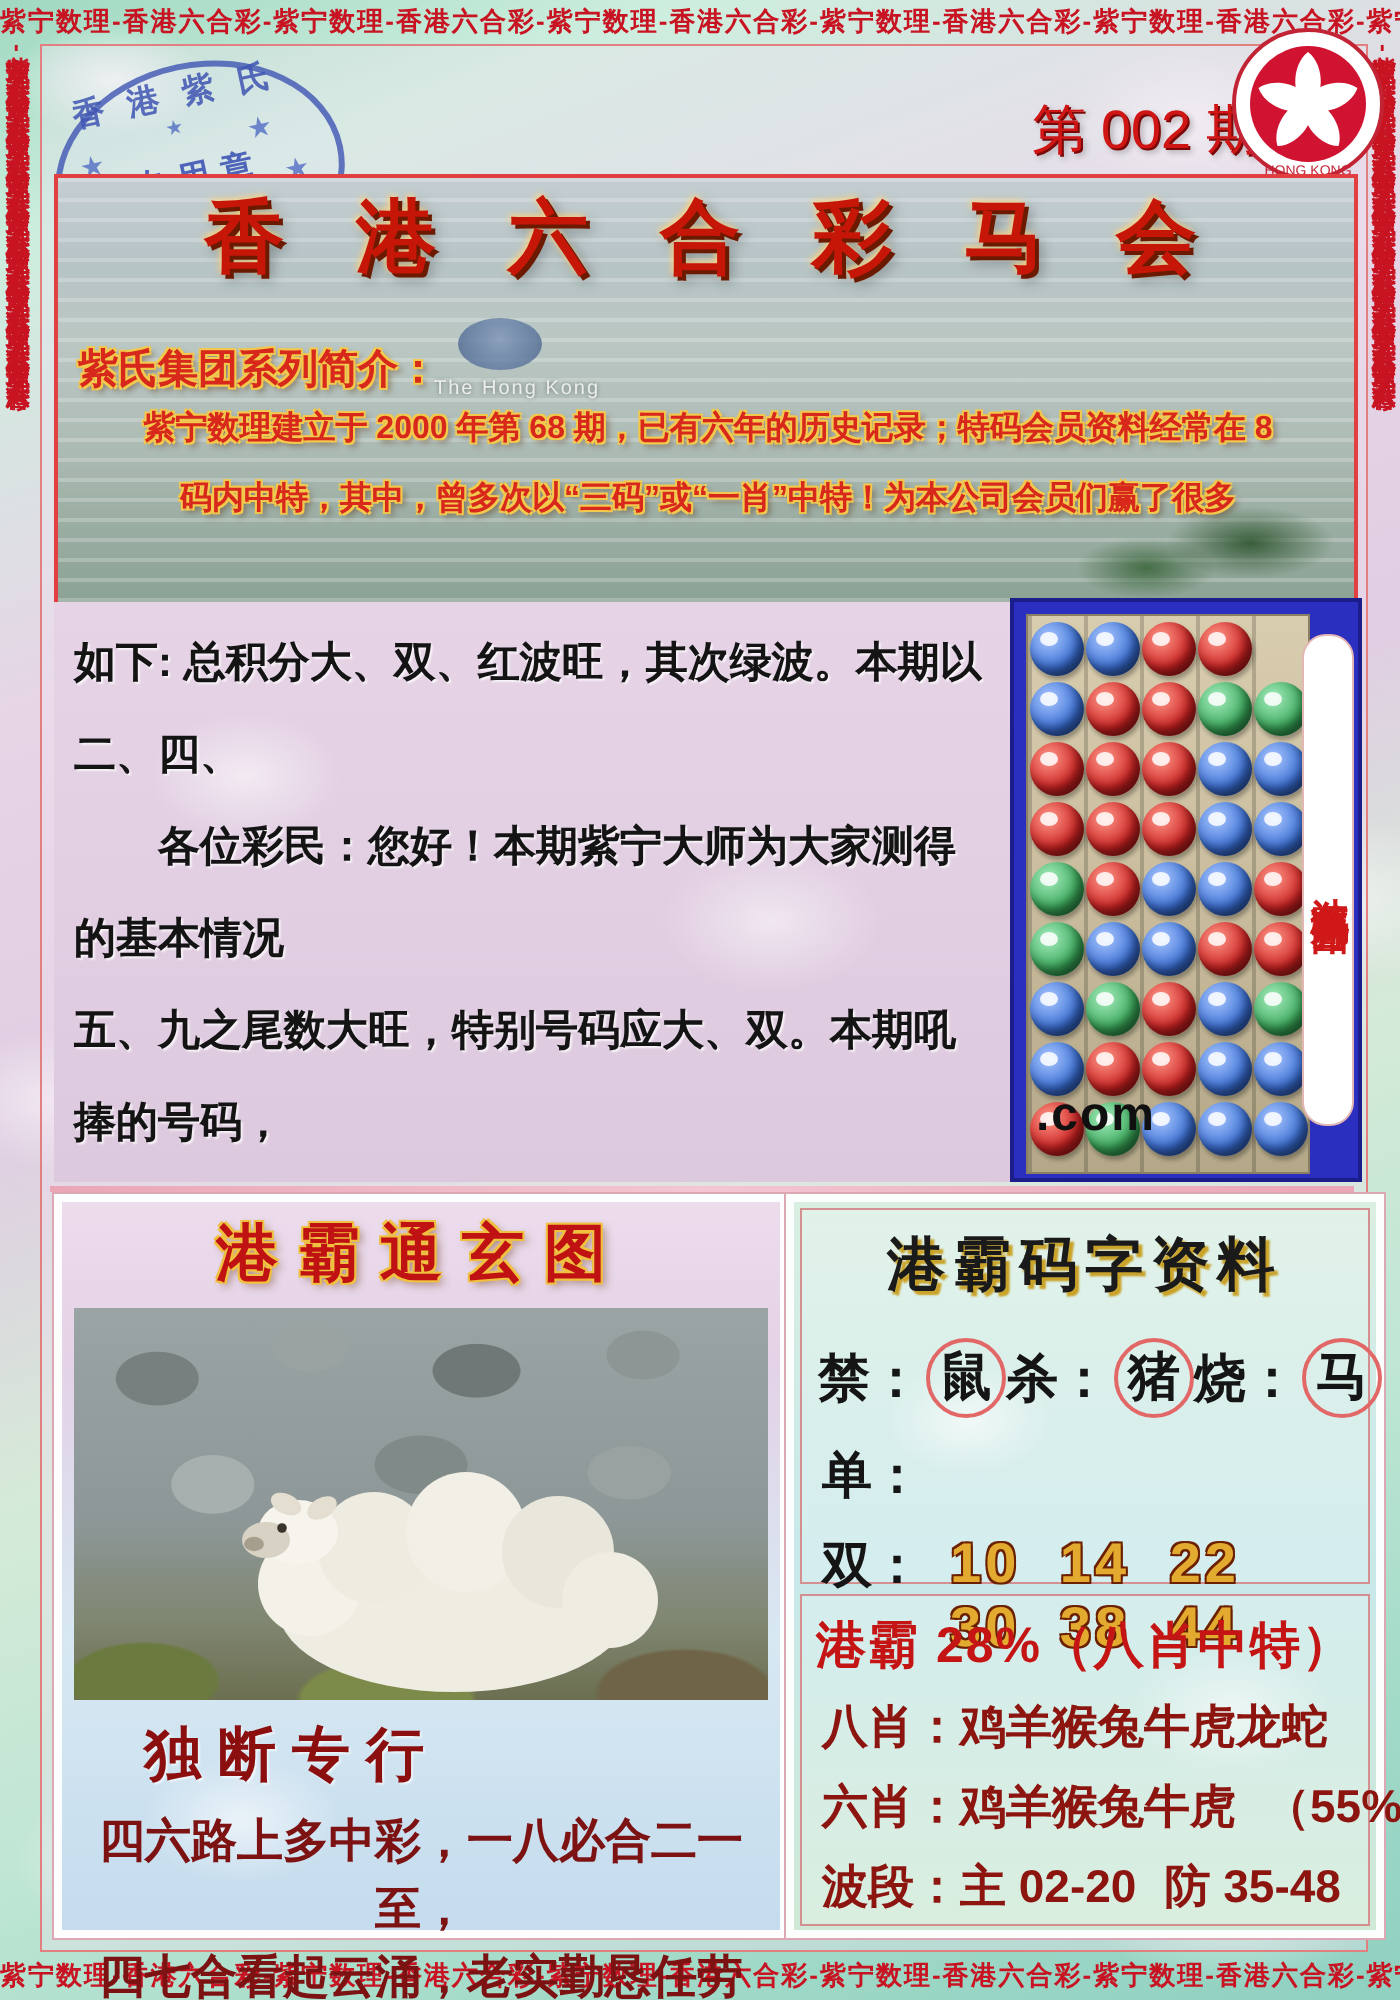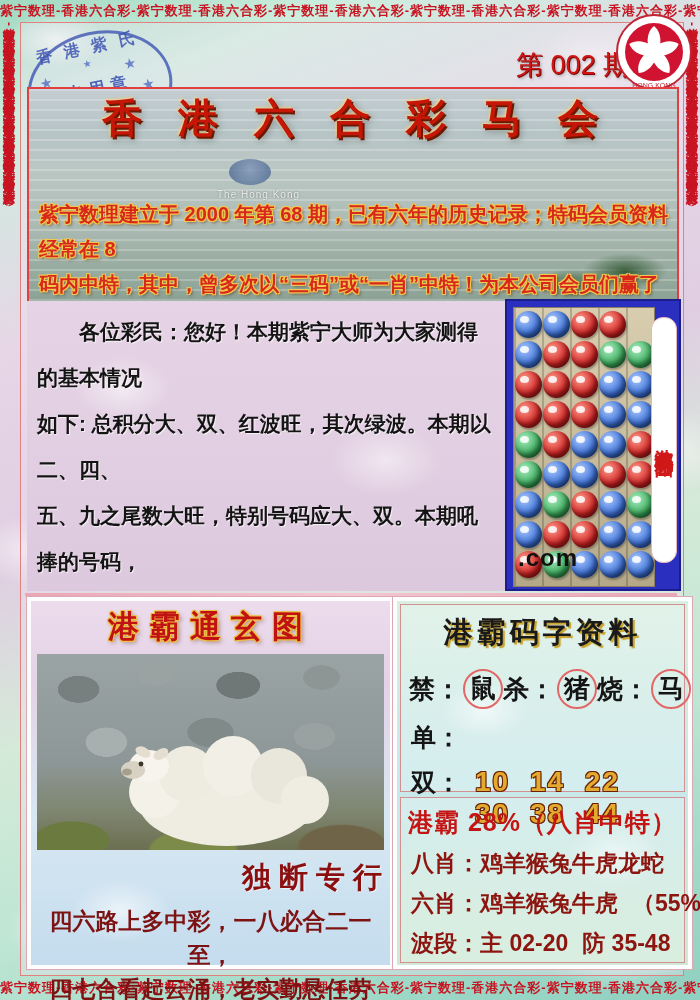--- a/index.html
+++ b/index.html
@@ -48,21 +48,21 @@
       repeating-linear-gradient(0deg, rgba(255,255,255,.22) 0 2px, rgba(0,0,0,0) 2px 10px),
       linear-gradient(180deg,#c4ced2 0%,#b7c4c6 20%,#bac7c3 38%,#aebcb6 62%,#9eb0a6 78%,#8ca295 100%);overflow:hidden;}
   #masthead-sub{position:absolute;left:0;top:2px;width:100%;text-align:center;font-size:40px;font-weight:bold;
     letter-spacing:36px;padding-left:30px;box-sizing:border-box;color:#c61608;white-space:nowrap;
     text-shadow:2px 2px 0 #6b1a00,-1px -1px 3px rgba(255,215,130,.9),3px 3px 7px rgba(0,0,0,.35);}
   #photo-logo{position:absolute;left:200px;top:70px;width:42px;height:26px;border-radius:50%;
     background:radial-gradient(circle at 50% 40%, #7d95b8, #46608c);opacity:.8;}
   #photo-text{position:absolute;left:188px;top:100px;font-size:10px;color:rgba(255,255,255,.8);
     text-shadow:0 0 2px rgba(0,0,0,.4);letter-spacing:1px;}
   #intro-label{position:absolute;left:10px;top:82px;font-size:20px;font-weight:bold;}
-  #intro-lines{position:absolute;left:10px;top:108px;width:630px;font-size:20px;font-weight:bold;line-height:35px;}
+  #intro-lines{position:absolute;left:10px;top:108px;width:630px;font-size:16px;font-weight:bold;line-height:35px;text-align:center;}
   .red-gold{color:#d8281c;
     text-shadow:-1px -1px 0 #f2c94c,1px -1px 0 #f2c94c,-1px 1px 0 #f2c94c,1px 1px 0 #f2c94c,2px 2px 3px rgba(80,35,0,.55);}
   
   #analysis{position:absolute;left:6px;top:278px;width:478px;height:290px;padding:8px 10px 0 10px;box-sizing:border-box;
     background:
       radial-gradient(70px 45px at 20% 30%, rgba(255,255,255,.55), transparent 70%),
       radial-gradient(80px 50px at 75% 55%, rgba(255,255,255,.5), transparent 70%),
       linear-gradient(180deg,#e6d4e6,#ddc9de);
     font-size:21px;font-weight:bold;color:#141414;line-height:46px;
     text-shadow:1px 1px 1px rgba(255,255,255,.75);}
@@ -104,22 +104,22 @@
       radial-gradient(30px 20px at 34% 10%, #9aa3a1 0 60%, transparent 62%),
       radial-gradient(36px 22px at 58% 16%, #6f7876 0 60%, transparent 62%),
       radial-gradient(30px 20px at 82% 12%, #8d9694 0 60%, transparent 62%),
       radial-gradient(34px 24px at 20% 45%, #a7b0ae 0 60%, transparent 62%),
       radial-gradient(38px 24px at 50% 40%, #808a88 0 60%, transparent 62%),
       radial-gradient(34px 22px at 80% 42%, #99a2a0 0 60%, transparent 62%),
       radial-gradient(60px 30px at 10% 95%, #6b7a3f 0 60%, transparent 65%),
       radial-gradient(70px 32px at 45% 100%, #7c8a4a 0 60%, transparent 65%),
       radial-gradient(70px 34px at 88% 98%, #6f6448 0 60%, transparent 65%),
       linear-gradient(180deg,#9aa4a4 0%,#8d9797 55%,#7f8671 80%,#6c6f50 100%);}
-  #mystic-caption{margin-top:8px;text-align:right;font-size:29px;font-weight:bold;letter-spacing:8px;color:#8b0f0f;
-    text-shadow:1px 1px 1px rgba(255,255,255,.6);}
+  #mystic-caption{margin-top:8px;text-align:left;font-size:29px;font-weight:bold;letter-spacing:8px;color:#8b0f0f;
+    text-shadow:1px 1px 1px rgba(255,255,255,.6);padding-left:41px;}
   #mystic-poem{margin-top:6px;text-align:center;font-size:23px;font-weight:bold;line-height:34px;color:#7c1212;
     font-family:"DejaVu Serif",serif;}
   
   #codes-panel{left:372px;width:299px;padding:3px;
     background:
       radial-gradient(60px 40px at 30% 30%, rgba(255,255,255,.6), transparent 70%),
       radial-gradient(70px 45px at 75% 70%, rgba(255,255,255,.55), transparent 70%),
       linear-gradient(180deg,#d9efe2 0%,#c8e8ea 50%,#cfe9d6 100%);}
   .codes-box{border:1px solid #d49090;background:rgba(255,255,255,.22);}
   #codes-box-a{height:186px;margin-bottom:5px;}
@@ -188,30 +188,31 @@
             </g>
         </g>
         <text y="35.5" text-anchor="middle" font-size="7" fill="#c22435">HONG KONG</text>
       </svg>
     </div>
 
     <div id="masthead">
       <div id="masthead-sub">香港六合彩马会</div>
       <div id="photo-logo"></div>
       <div id="photo-text">The Hong Kong</div>
+      <div id="intro-label" class="red-gold">紫氏集团系列简介：</div>
       <div id="intro-lines" class="red-gold">
         <div>紫宁数理建立于 2000 年第 68 期，已有六年的历史记录；特码会员资料经常在 8</div>
         <div>码内中特，其中，曾多次以“三码”或“一肖”中特！为本公司会员们赢了很多</div>
 
       </div>
     </div>
 
     <div id="analysis">
+      <div>如下: 总积分大、双、红波旺，其次绿波。本期以二、四、</div>
       <div>　　各位彩民：您好！本期紫宁大师为大家测得的基本情况</div>
-      <div>如下: 总积分大、双、红波旺，其次绿波。本期以二、四、</div>
       <div>五、九之尾数大旺，特别号码应大、双。本期吼捧的号码，</div>
       <div>本仙机特作如下推介，吼够号码六个: 12 20 29 36 42 45</div>
       <div>今期送与大家的密码为 (6517)。注意理解好如下提示: 一</div>
       <div>
         <span>三出口六相随</span>
         <span class="note">（香港六合彩内部专用　紫宁宣）</span>
       </div>
     </div>
 
     <div id="ball-panel">

